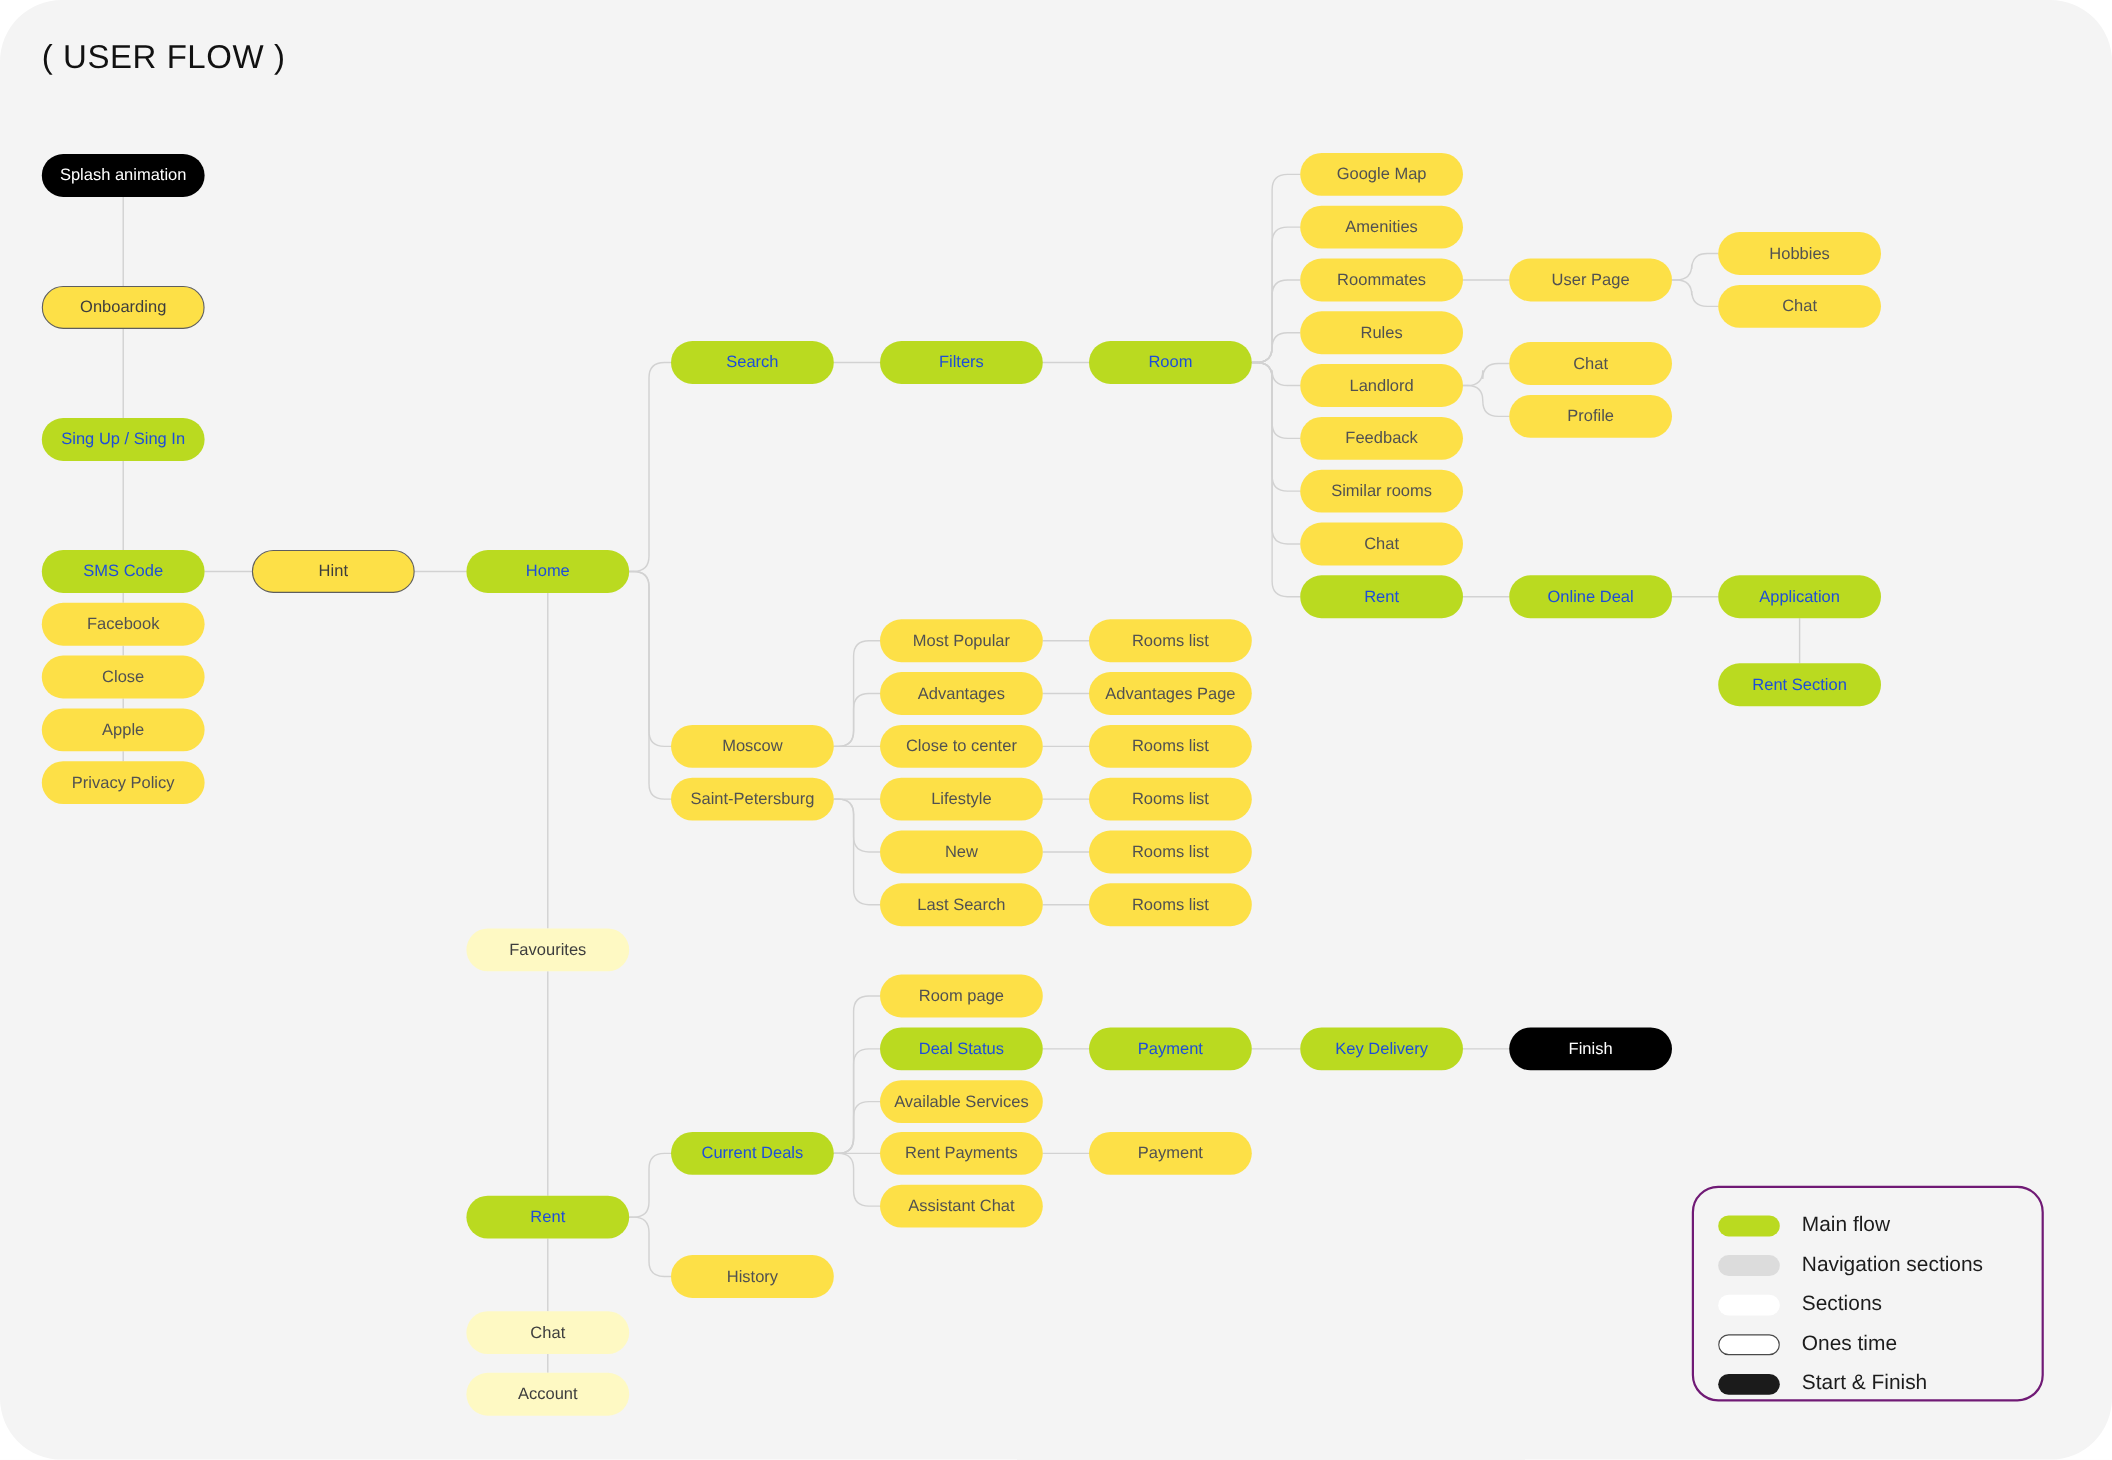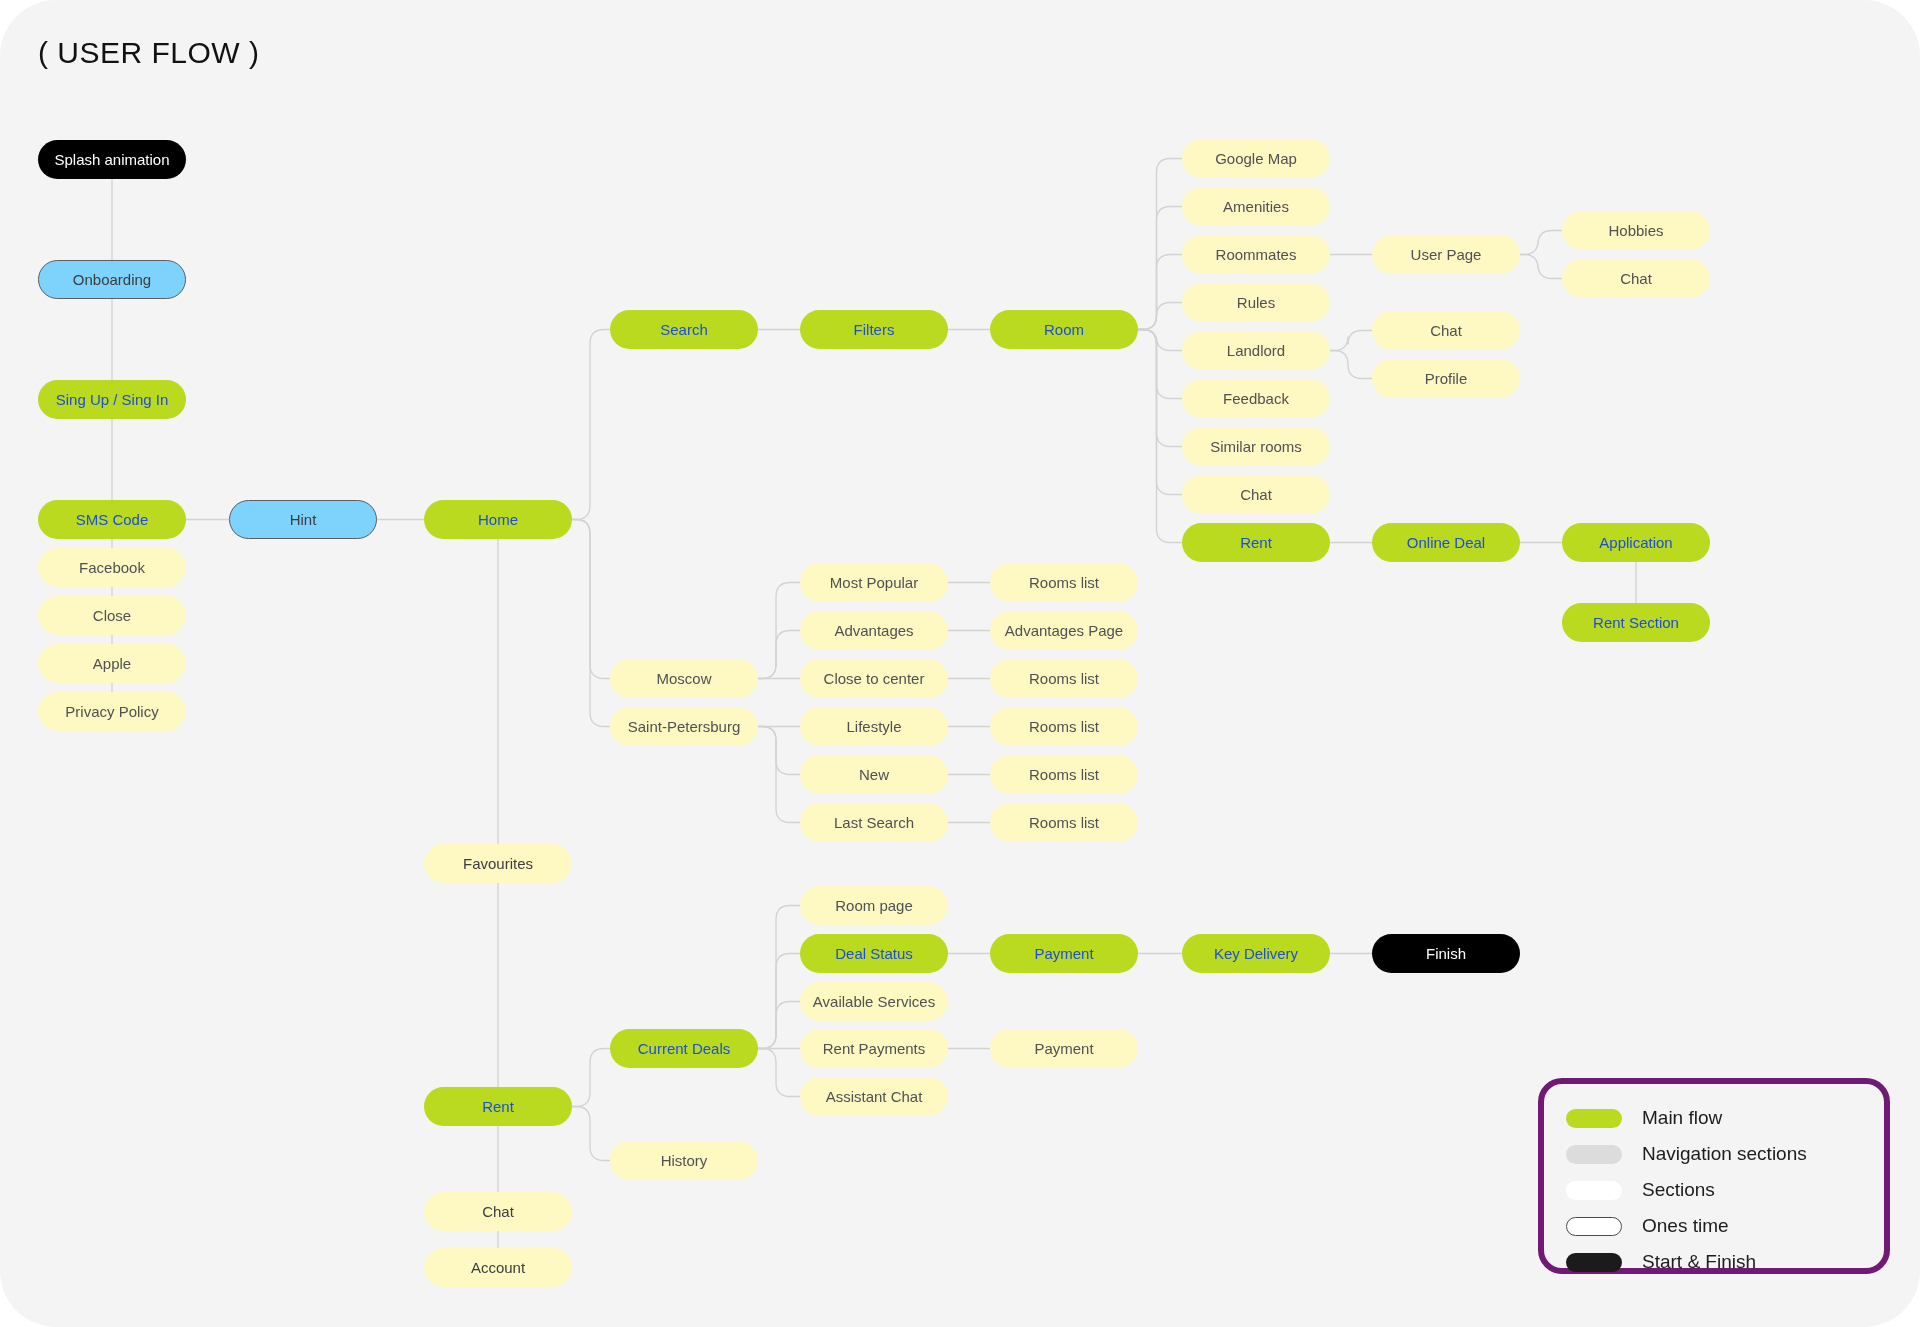--- a/index.html
+++ b/index.html
@@ -48,33 +48,33 @@
     display: flex;
     align-items: center;
     justify-content: center;
     font-size: 15px;
     color: #3c3c3c;
     white-space: nowrap;
     padding: 0 10px;
     z-index: 2;
   }
   .node.green  { background: #bada20; color: #1d4ed8; }
-  .node.white  { background: #fef9c3; color: #515151; }
+  .node.white  { background: #fde047; color: #515151; }
   .node.grey   { background: #fef9c3; color: #3d3d3d; }
   .node.dark   { background: #000000; color: #ffffff; }
-  .node.outline{ background: #7dd3fc; color: #3d3d3d; border: 1.6px solid #5e5e5e; }
+  .node.outline{ background: #fde047; color: #3d3d3d; border: 1.6px solid #5e5e5e; }
 
   
   .legend {
     position: absolute;
     left: 1538px;
     top: 1078px;
-    width: 352px;
+    width: 320px;
     height: 196px;
-    border: 6px solid #701a75;
+    border: 2px solid #701a75;
     border-radius: 24px;
     background: #f4f4f4;
     padding: 16px 22px;
     z-index: 3;
   }
   .legend-row {
     display: flex;
     align-items: center;
     height: 36px;
   }

